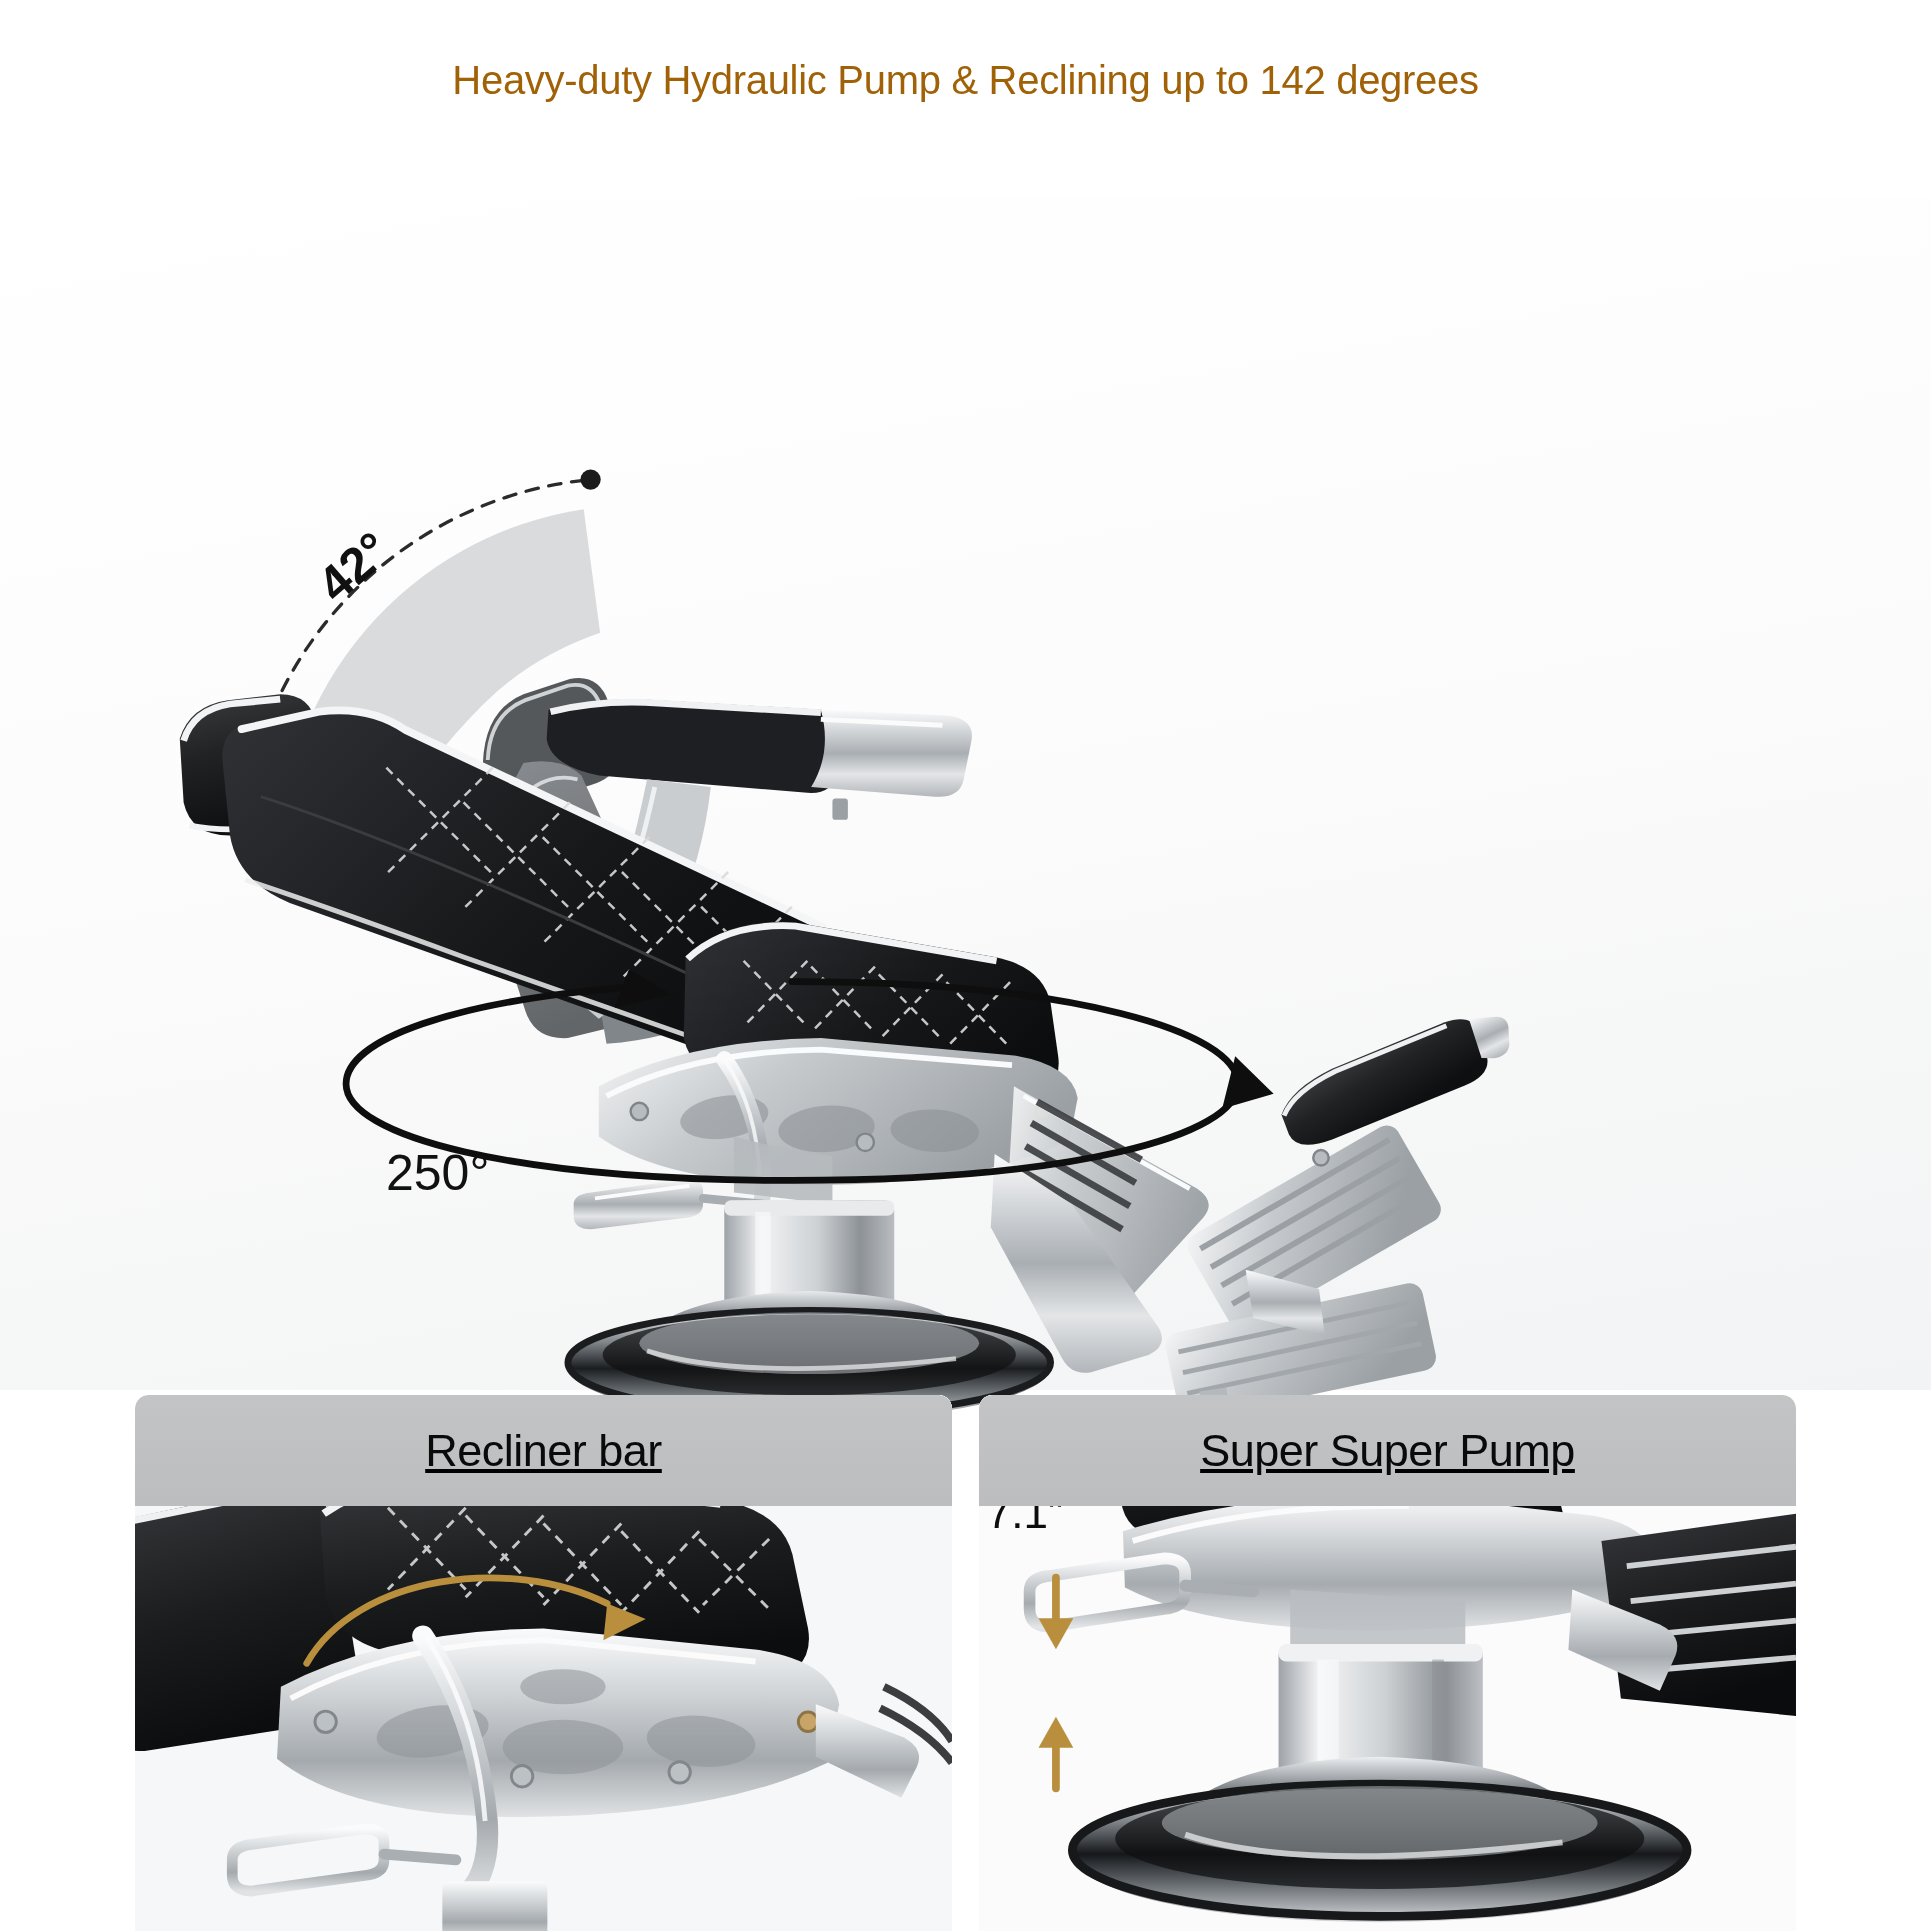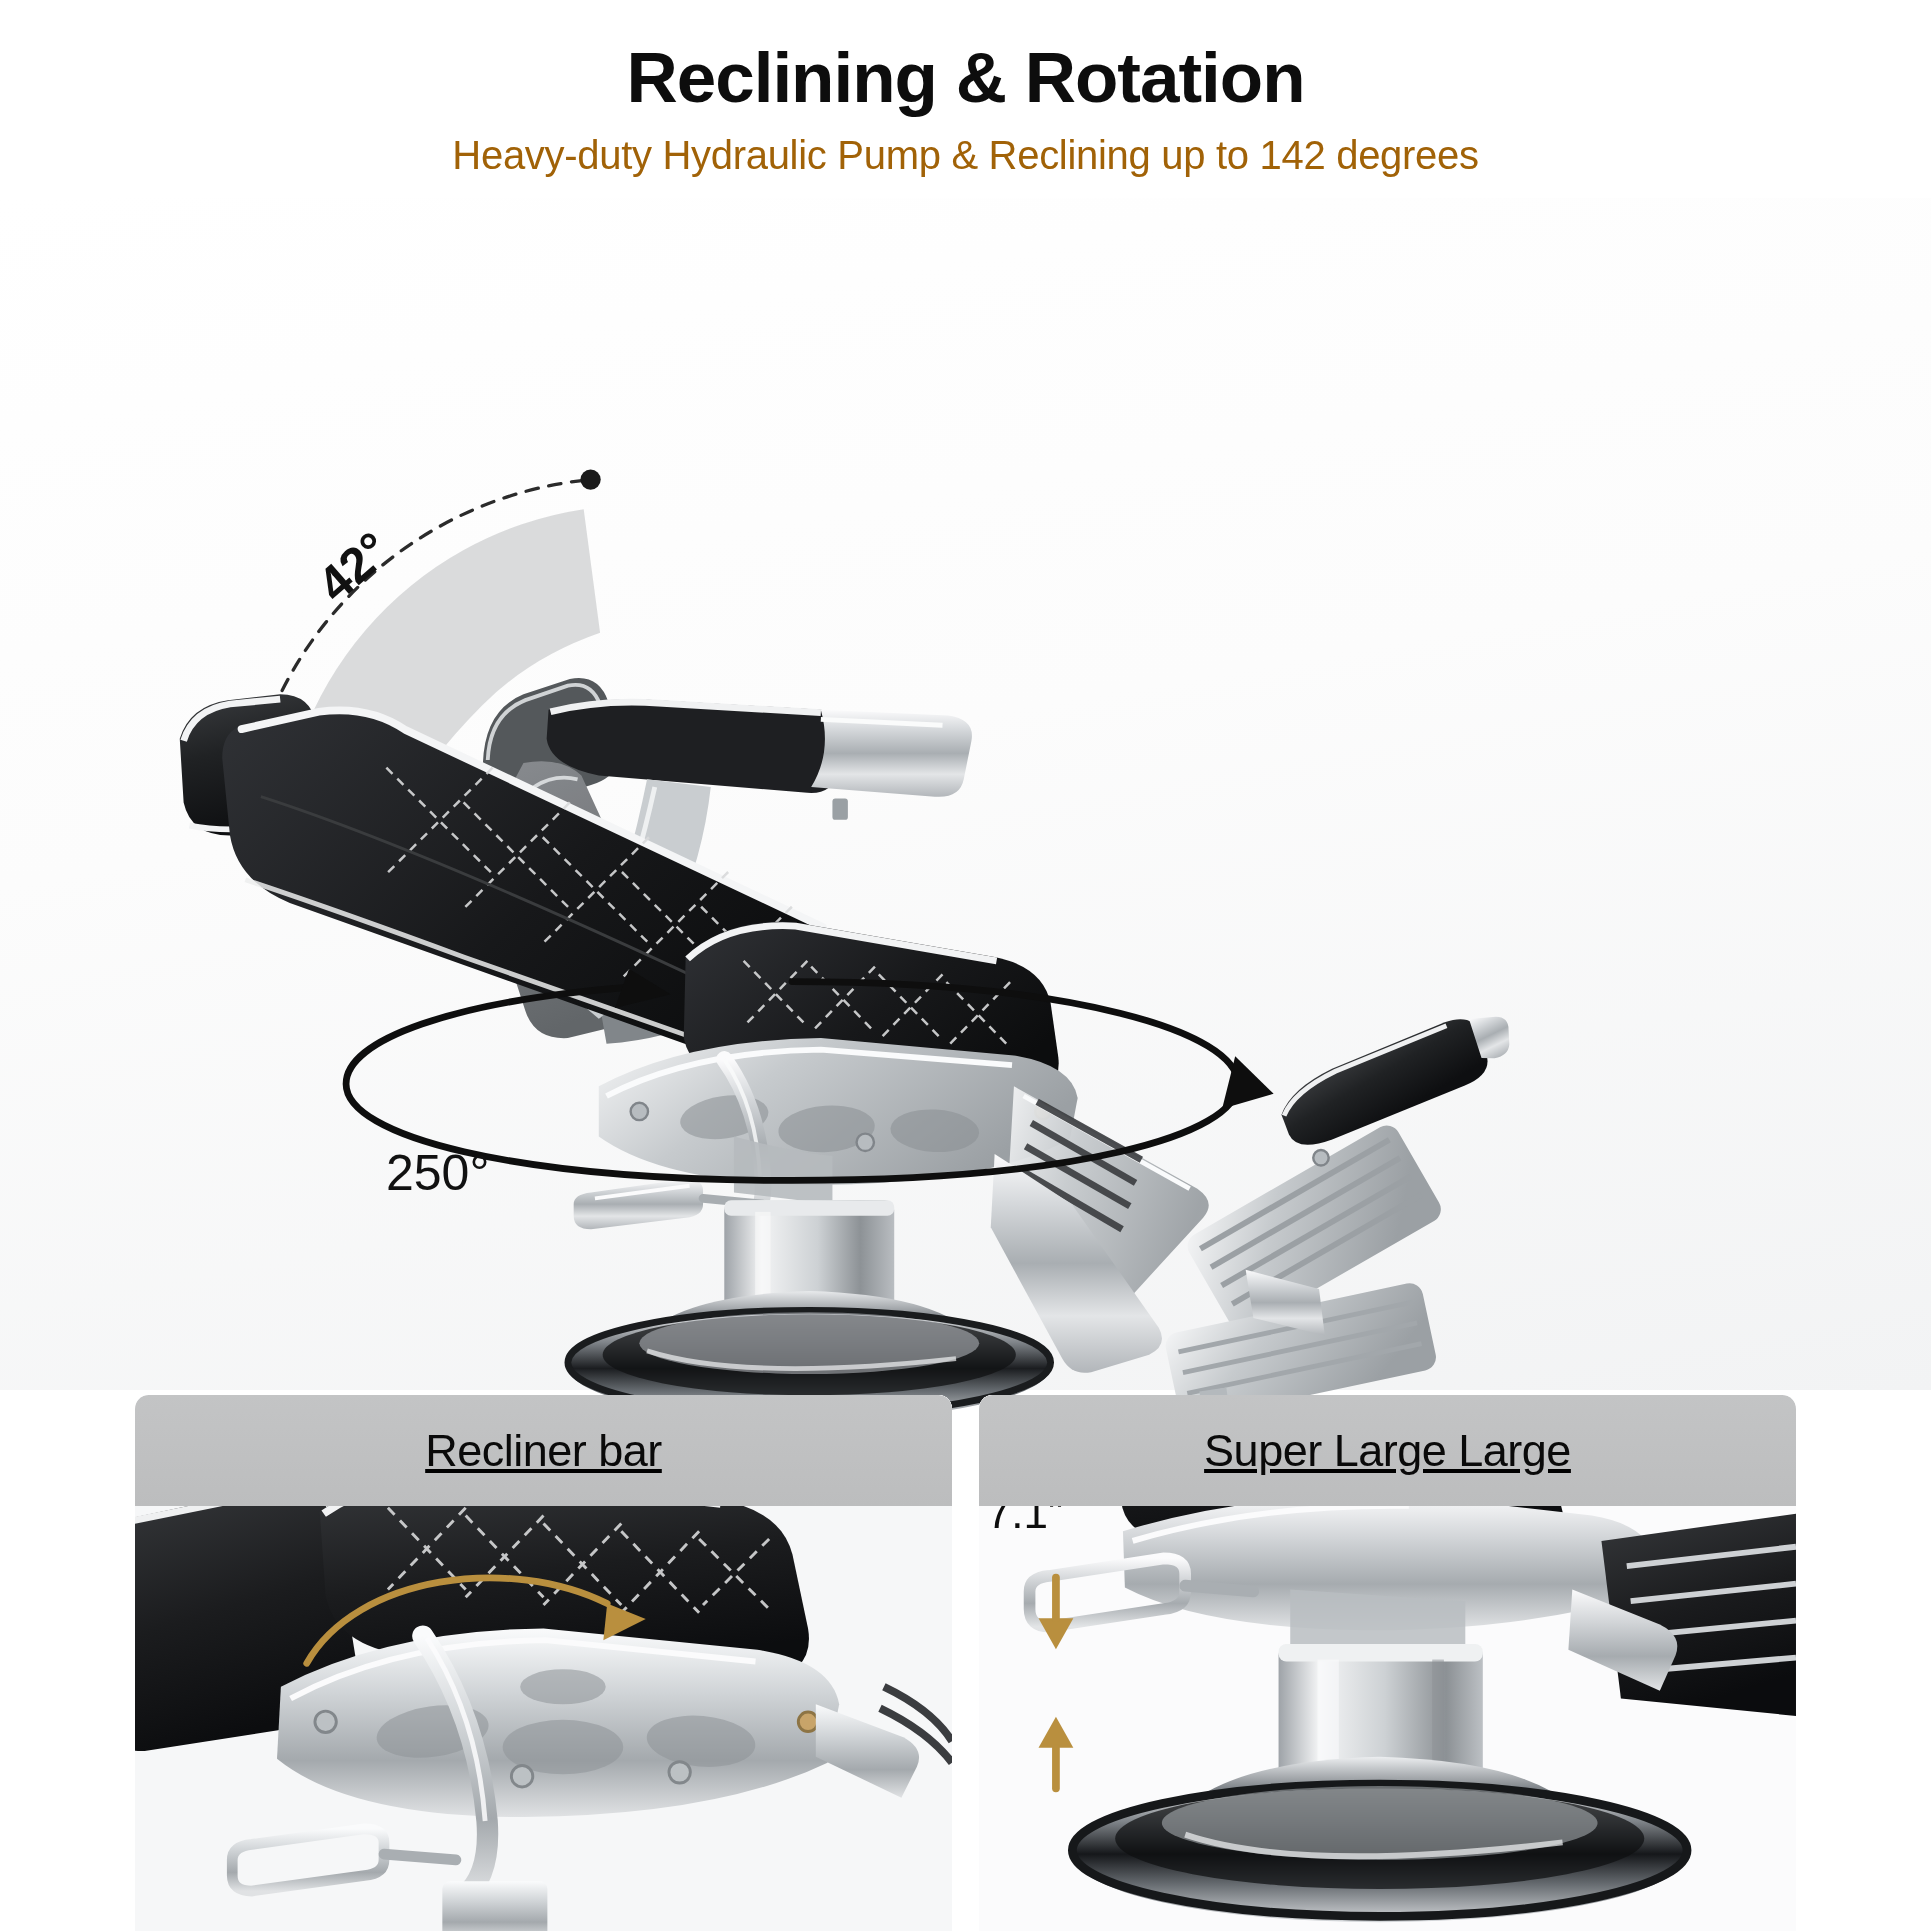--- a/index.html
+++ b/index.html
@@ -63,21 +63,20 @@
 
   
   .gold-arrow { position:absolute; left:154px; top:145px; width:386px; height:183px; z-index:5; }
 
   .panel-img { position:absolute; inset:0; }
 </style>
 </head>
 <body>
 
 <div class="header">
-  <div class="title">Reclining &amp; Rotation</div>
   <div class="subtitle">Heavy-duty Hydraulic Pump &amp; Reclining up to 142 degrees</div>
 </div>
 
 <div class="hero">
 
   <svg class="wedge" viewBox="0 0 520 430">
     <path d="M 40 390 A 370 370 0 0 1 355 22 L 372 150 Q 300 175 250 225 Q 170 305 130 400 Z" fill="#d8d9da" opacity="0.95"></path>
   </svg>
 
   <svg class="dash-arc" viewBox="0 0 560 400">
@@ -469,17 +468,17 @@
       <g fill="#b98f3e">
         <polygon points="62,88 44,56 80,56"></polygon>
         <rect x="58" y="10" width="8" height="50" rx="4"></rect>
         <polygon points="62,158 44,190 80,190"></polygon>
         <rect x="58" y="186" width="8" height="50" rx="4"></rect>
       </g>
     </svg>
     <div class="measure-txt">7.1"</div>
 
     <div class="panel-head">
-      <span class="panel-head-txt">Super Large Large</span>
+      <span class="panel-head-txt">Super Super Pump</span>
     </div>
   </div>
 </div>
 
 
 </body></html>

